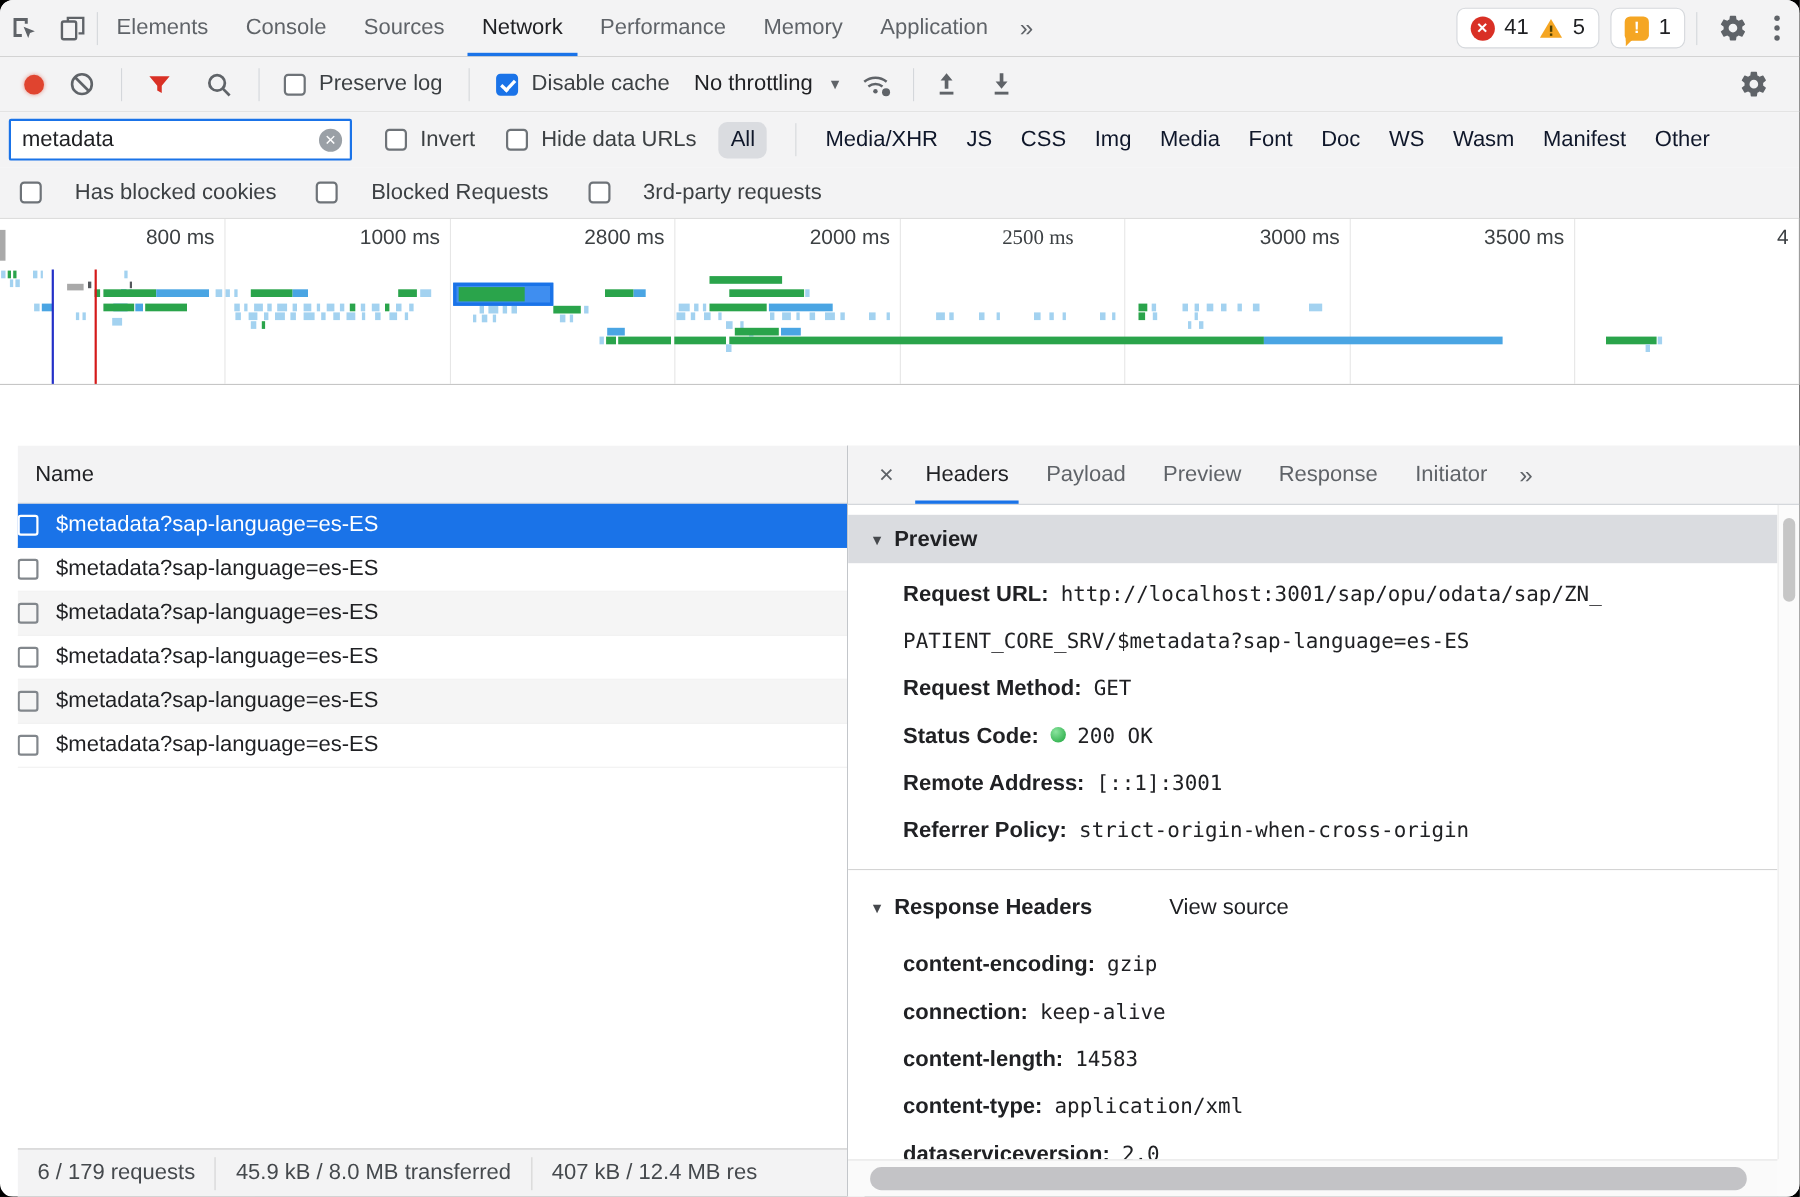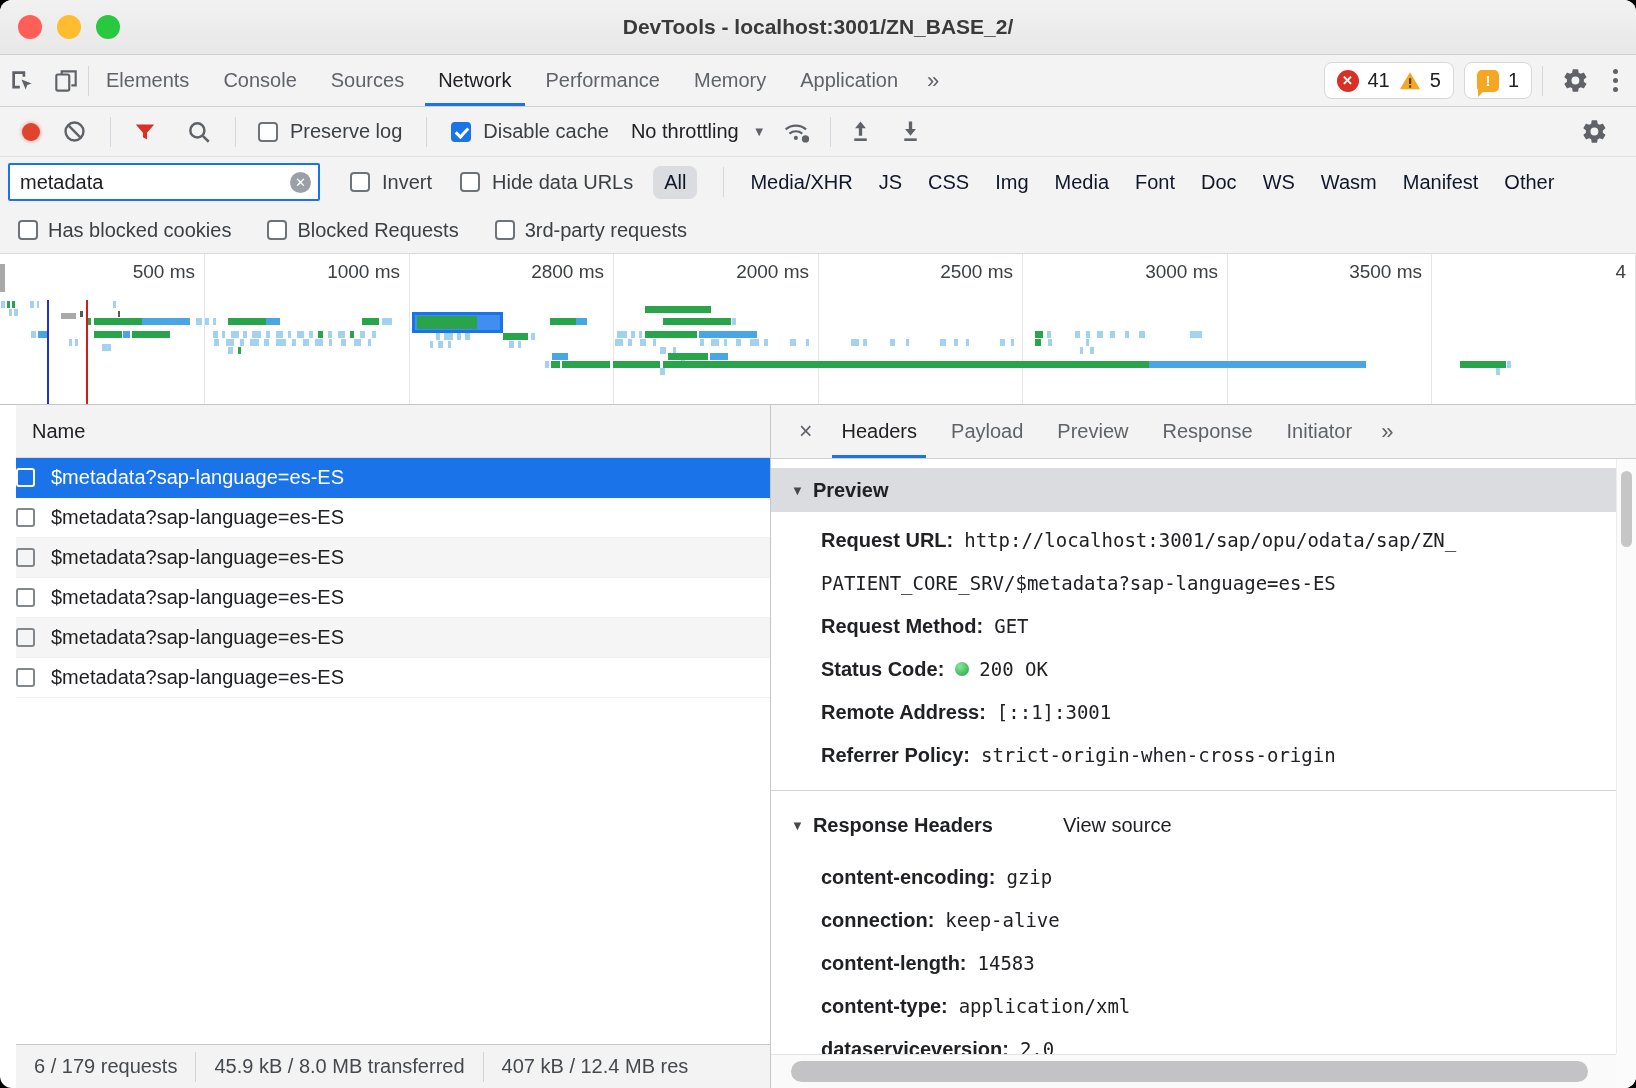--- a/index.html
+++ b/index.html
@@ -47,21 +47,21 @@
   .filter-input { width:312px; height:38px; border:2px solid #1a73e8; border-radius:2px; font-size:20px; color:#202124;
                   padding:0 38px 0 10px; outline:none; font-family:"Liberation Sans",sans-serif; }
   .clear-x { position:absolute; right:9px; top:9px; width:21px; height:21px; border-radius:50%; background:#9aa0a6; color:#fff; font-size:13px; display:flex; align-items:center; justify-content:center; }
   .typelist { display:flex; align-items:center; gap:26px; margin-left:20px; }
   .typeitem { color:#0f172a; white-space:nowrap; }
   .typeitem.active { background:#dadce0; border-radius:8px; padding:5px 11px; }
   .tsep { width:1px; height:30px; background:#d4d7db; }
 
   
   .checksrow { height:46px; background:#f3f3f4; display:flex; align-items:center; gap:36px; padding-left:18px; font-size:20px; color:#3c4043; }
-  .checkitem { display:flex; align-items:center; gap:10px; }
+  .checkitem { display:flex; align-items:center; gap:30px; }
 
   
   .overview { position:relative; height:152px; background:#fff; border-top:1px solid #dadada; border-bottom:1px solid #c6c6c6; overflow:hidden; }
   .gridline { position:absolute; top:0; bottom:0; width:1px; background:#e6e6e6; }
   .ticklabel { position:absolute; top:7px; font-size:19px; color:#3c4043; }
   .obar { position:absolute; }
   .evline { position:absolute; bottom:0; width:2px; }
   .selbox { position:absolute; border:3px solid #1a73e8; background:#3f8ef0; }
   .selbox .sg { position:absolute; background:#2aa44b; }
 
@@ -102,28 +102,20 @@
   .vthumb { position:absolute; top:12px; left:4px; width:11px; height:76px; border-radius:6px; background:#c6c6c6; }
   .hscroll { position:absolute; left:0; right:20px; bottom:0; height:34px; background:#fafafa; border-top:1px solid #e3e3e3; }
   .hthumb { position:absolute; left:20px; right:28px; top:6px; height:21px; border-radius:11px; background:#c3c3c6; }
   .corner { position:absolute; right:0; bottom:0; width:20px; height:34px; background:#fbfbfb; }
 </style>
 </head>
 <body>
 
 <div class="window">
 
-  <div class="titlebar">
-    <div class="traffic">
-      <div class="light red"></div>
-      <div class="light yellow"></div>
-      <div class="light green"></div>
-    </div>
-    <div class="wtitle">DevTools - localhost:3001/ZN_BASE_2/</div>
-  </div>
 
   <div class="tabbar">
     <div class="icon-btn">
       <svg width="28" height="28" viewBox="0 0 26 26">
           <path d="M4 4h12v5h-2.5V6.5H6.5v11H11V20H4Z" fill="#5f6368"></path>
           <path d="M12.5 11.5l9.5 3.8-4.1 1.5-1.5 4.1Z" fill="#5f6368"></path>
         </svg>
     </div>
     <div class="icon-btn">
       <svg width="28" height="28" viewBox="0 0 26 26" fill="none" stroke="#5f6368" stroke-width="2">
@@ -265,29 +257,29 @@
         <span>Blocked Requests</span>
       </div>
       <div class="checkitem">
         <div class="cb"></div>
         <span>3rd-party requests</span>
       </div>
     </div>
 
   <div class="overview" id="overview">
       <div class="gridline" style="left: 204px;"></div>
-      <div class="ticklabel" style="right: 1441px;">500 ms</div>
+      <div class="ticklabel" style="right: 1441px;">800 ms</div>
       <div class="gridline" style="left: 409px;"></div>
       <div class="ticklabel" style="right: 1236px;">1000 ms</div>
       <div class="gridline" style="left: 613px;"></div>
       <div class="ticklabel" style="right: 1032px;">2800 ms</div>
       <div class="gridline" style="left: 818px;"></div>
       <div class="ticklabel" style="right: 827px;">2000 ms</div>
       <div class="gridline" style="left: 1022px;"></div>
-      <div class="ticklabel" style="right: 623px;">2500 ms</div>
+      <div class="ticklabel" style="right: 660px; font-family: Liberation Serif, serif;">2500 ms</div>
       <div class="gridline" style="left: 1227px;"></div>
       <div class="ticklabel" style="right: 418px;">3000 ms</div>
       <div class="gridline" style="left: 1431px;"></div>
       <div class="ticklabel" style="right: 214px;">3500 ms</div>
       <div class="gridline" style="left: 1635px;"></div>
       <div class="ticklabel" style="right: 10px;">4</div>
       <div class="obar" style="left: 0px; top: 10px; width: 5px; height: 28px; background: rgb(169, 169, 169);"></div>
       <div class="obar" style="left: 1px; top: 47px; width: 4px; height: 7px; background: rgb(163, 210, 240);"></div>
       <div class="obar" style="left: 7px; top: 47px; width: 3px; height: 7px; background: rgb(42, 164, 75);"></div>
       <div class="obar" style="left: 12px; top: 47px; width: 3px; height: 7px; background: rgb(42, 164, 75);"></div>

